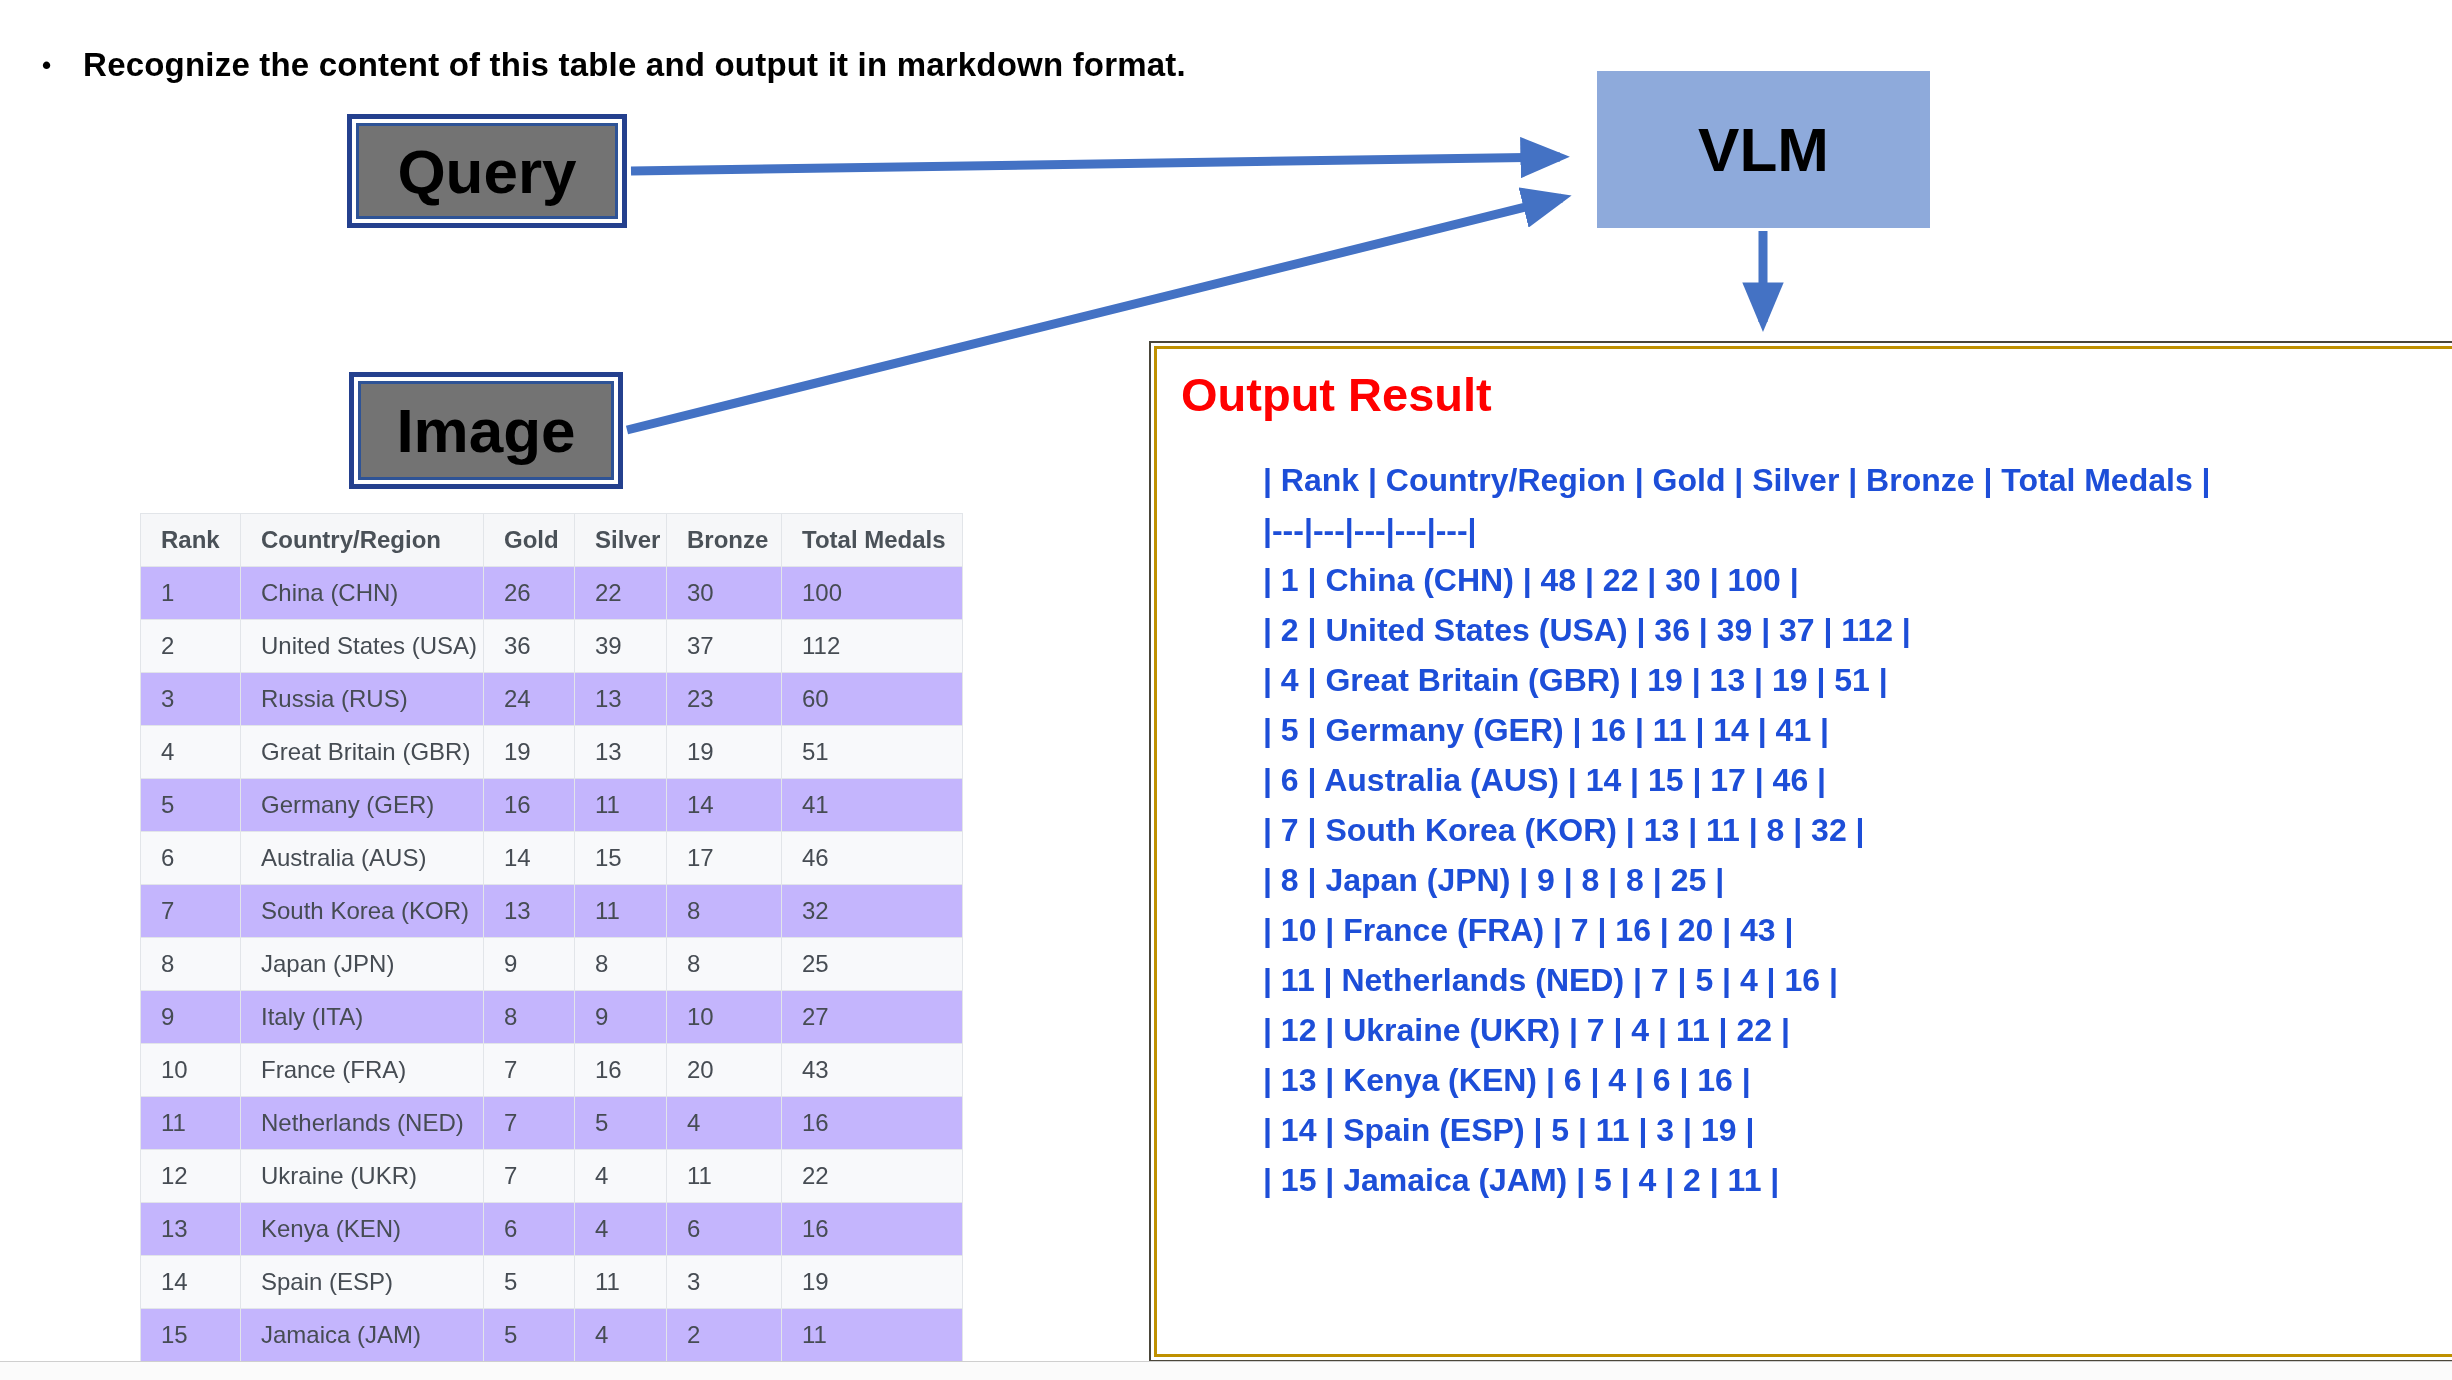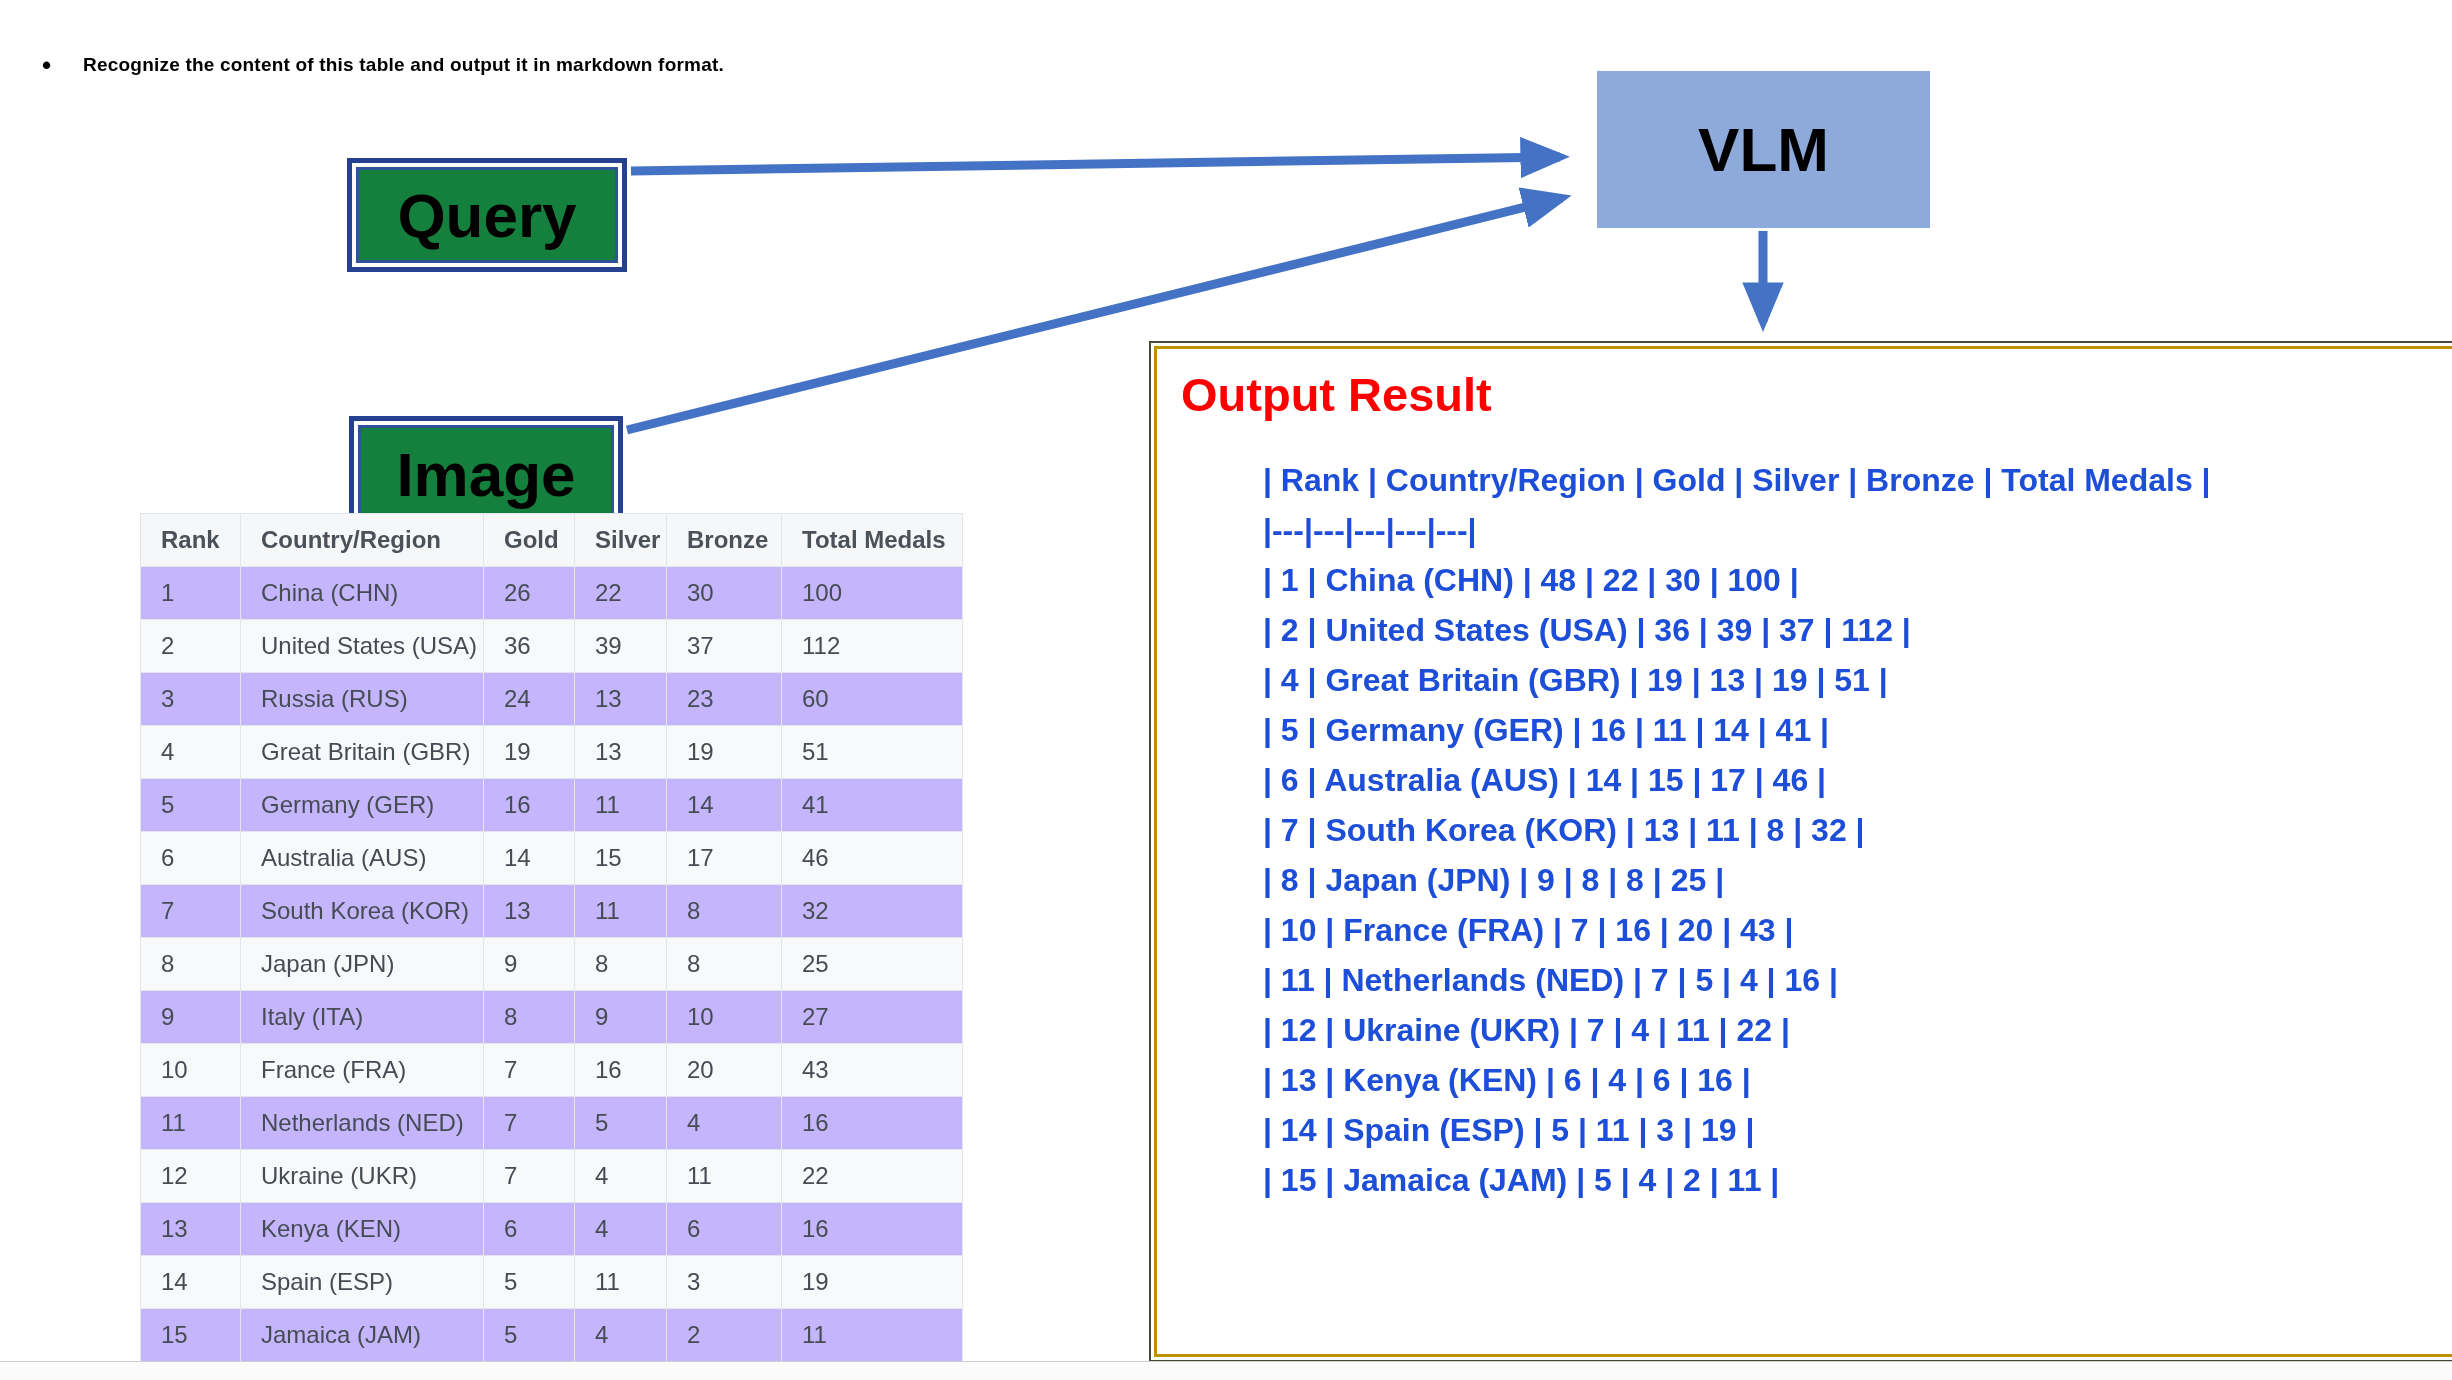--- a/index.html
+++ b/index.html
@@ -25,36 +25,35 @@
     align-items: flex-start;
     font-weight: bold;
     color: #000000;
   }
   .prompt-bullet {
     font-size: 26px;
     line-height: 34px;
     margin-right: 32px;
   }
   .prompt-text {
-    font-size: 19px;
+    font-size: 33px;
     line-height: 34px;
     letter-spacing: 0.2px;
   }
 
   
   .shape-box {
     position: absolute;
     display: flex;
     align-items: center;
     justify-content: center;
-    background: #15803d;
+    background: #737373;
     border: 5px solid #24408E;
     box-shadow: inset 0 0 0 4px #ffffff, inset 0 0 0 7px #2E5396;
     box-sizing: border-box;
-    margin-top: 44px;
   }
   .shape-label {
     font-size: 62px;
     font-weight: bold;
     color: #000000;
     letter-spacing: 0px;
   }
   .query-box { left: 347px; top: 114px; width: 280px; height: 114px; }
   .image-box { left: 349px; top: 372px; width: 274px; height: 117px; }
   .vlm-box {

